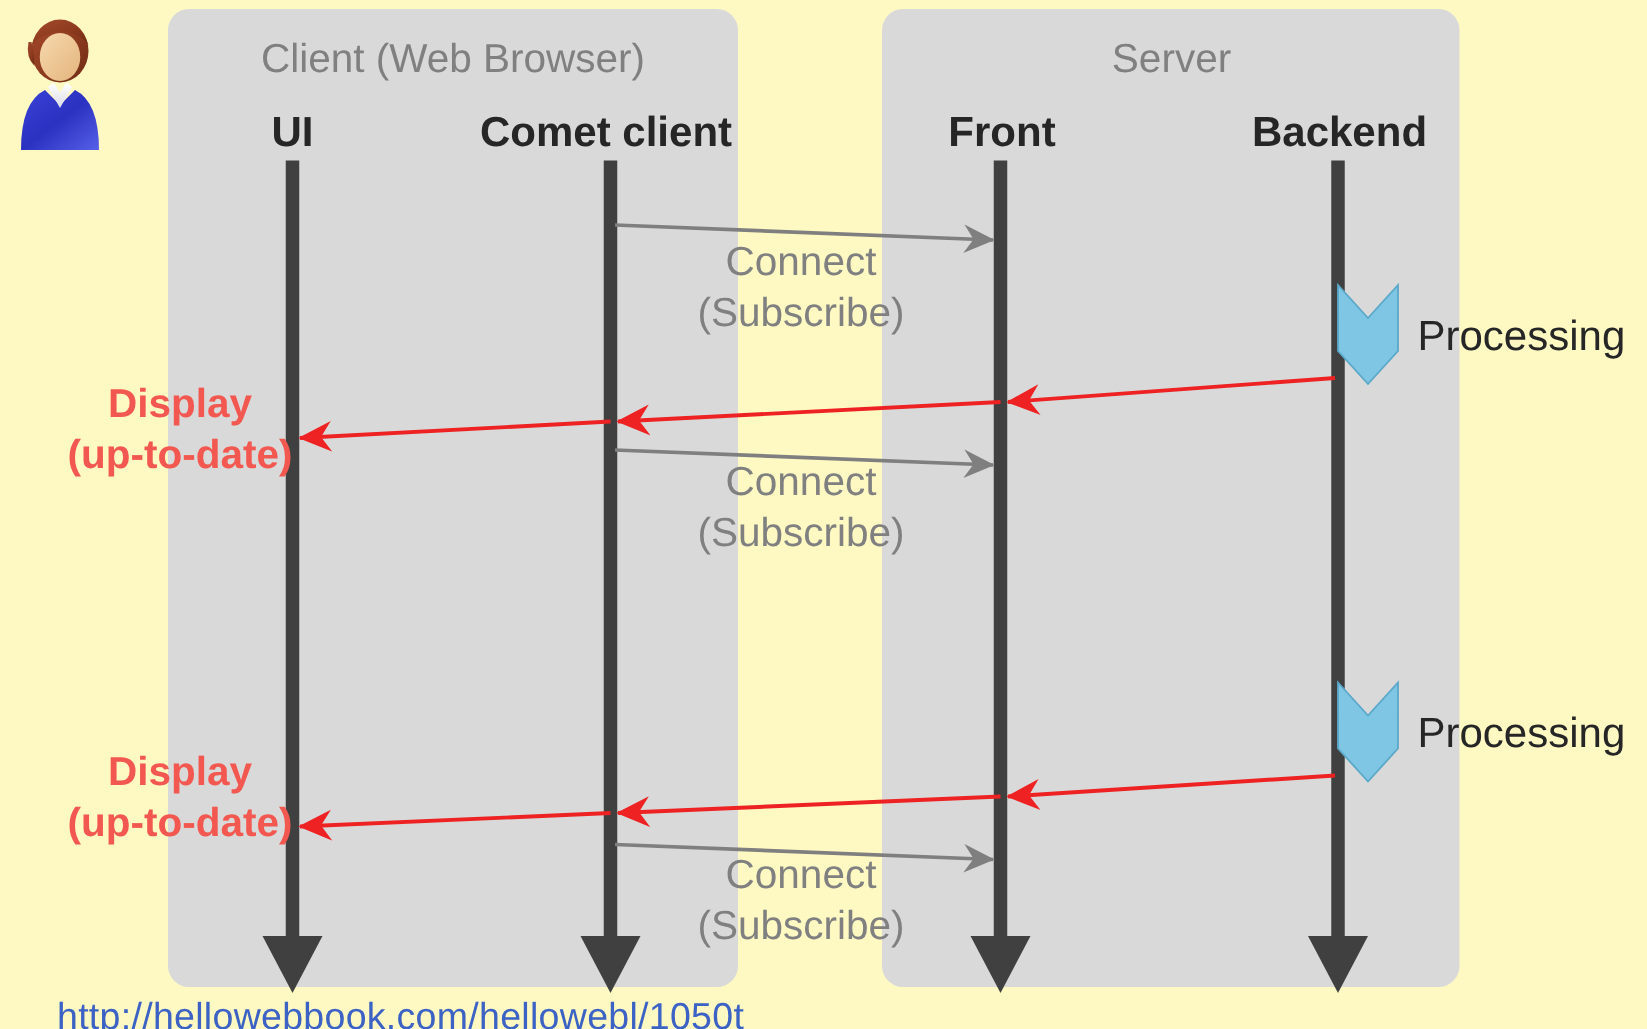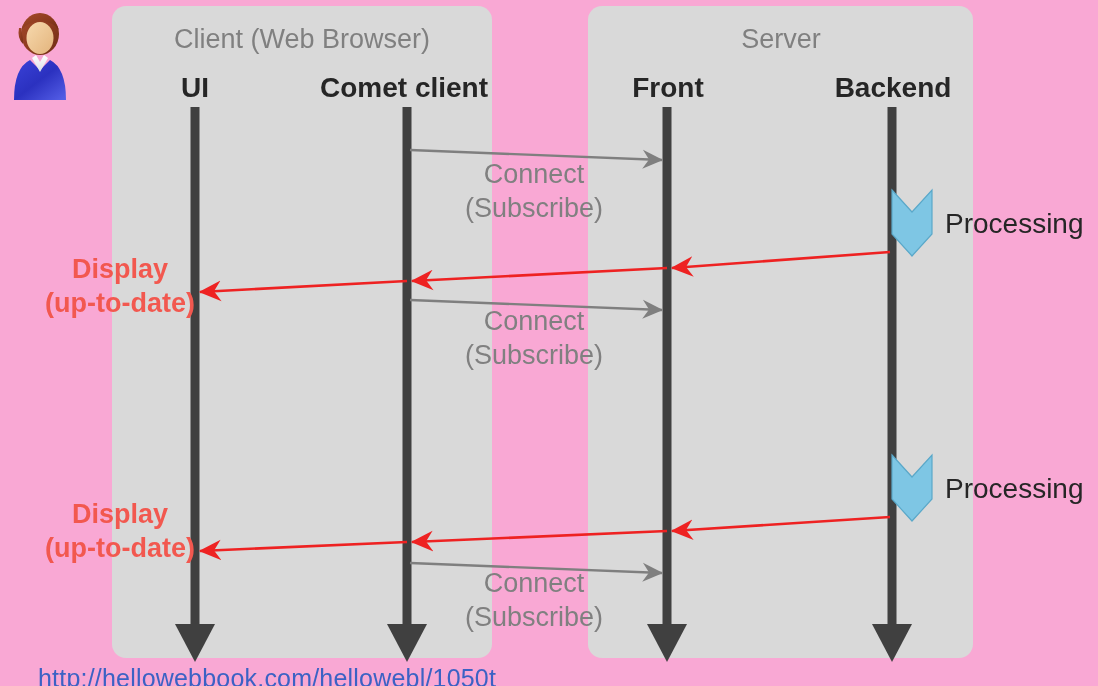--- a/index.html
+++ b/index.html
@@ -7,21 +7,21 @@
     padding: 0;
     background: #ffffff;
   }
   body {
     font-family: "Liberation Sans", sans-serif;
   }
   #stage {
     position: relative;
     width: 1098px;
     height: 686px;
-    background: #f9a8d4;
+    background: #fef9c3;
     overflow: hidden;
   }
   #diagram-svg {
     position: absolute;
     left: 0;
     top: 0;
     width: 1098px;
     height: 686px;
   }
   .panel-rect {

